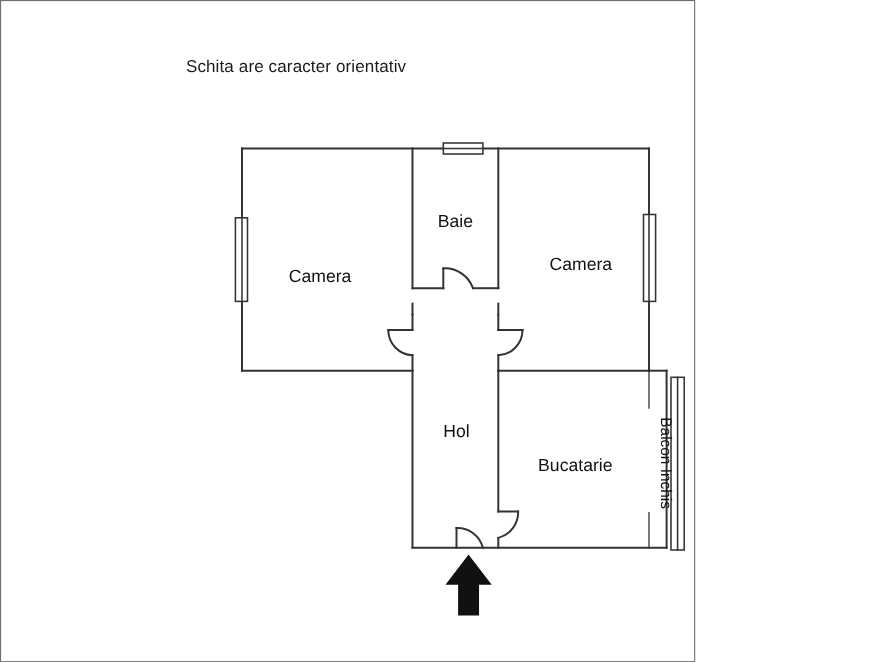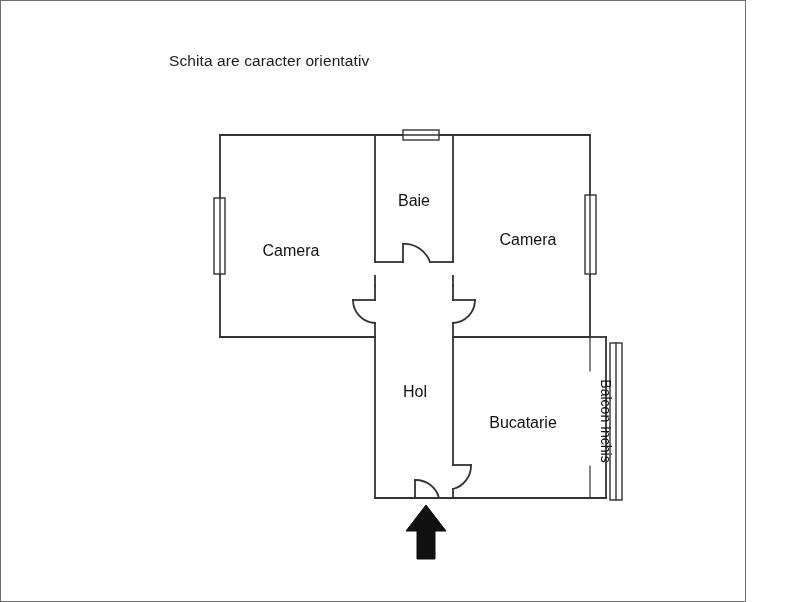--- a/index.html
+++ b/index.html
@@ -11,21 +11,21 @@
     width: 793px;
     height: 602px;
     font-family: "Liberation Sans", sans-serif;
     overflow: hidden;
     position: relative;
   }
   #page {
     position: absolute;
     left: 0;
     top: 0;
-    width: 746px;
+    width: 632px;
     height: 602px;
     background: #ffffff;
     box-sizing: border-box;
     border: 1px solid #6f6f6f;
   }
   #plan-title {
     position: absolute;
     left: 168px;
     top: 51px;
     font-size: 15.5px;

